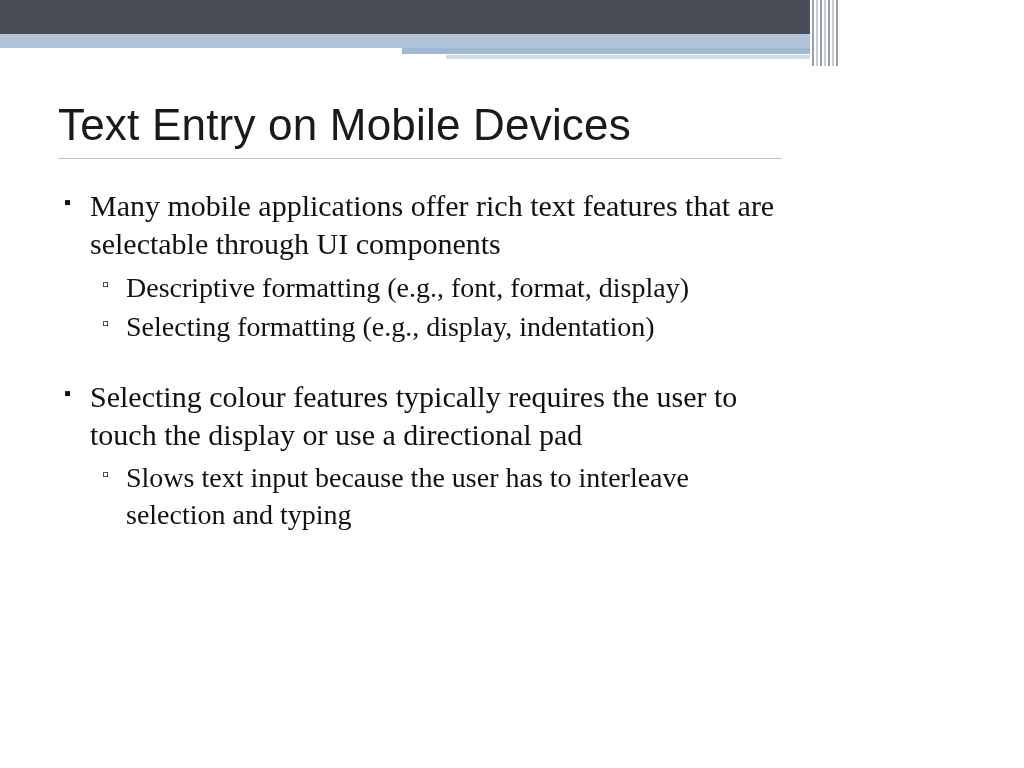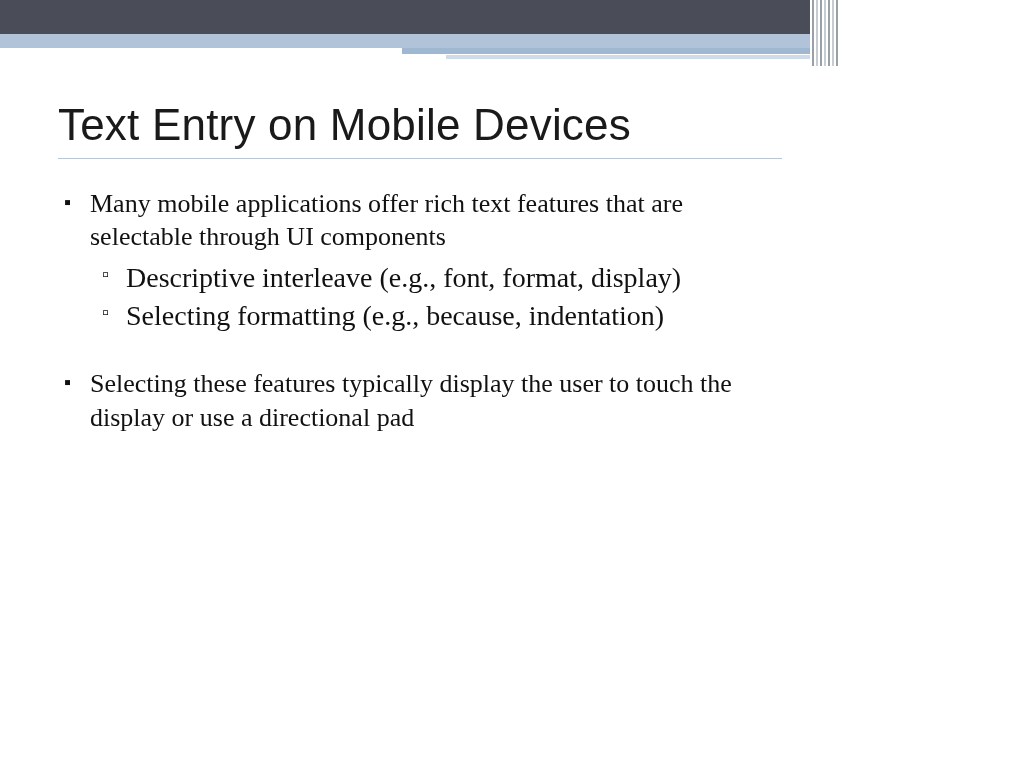--- a/index.html
+++ b/index.html
@@ -14,21 +14,21 @@
   .vstripes { position: absolute; top: 0; right: 0; width: 30px; height: 66px;
     background: repeating-linear-gradient(90deg, #ffffff 0 2px, #9aa0a8 2px 4px, #ffffff 4px 6px, #c7ccd3 6px 8px); }
 
   .content { position: absolute; top: 100px; left: 58px; right: 58px; }
 
   h1.title { font-family: Verdana, Geneva, Tahoma, sans-serif; font-weight: 400; font-size: 44px; letter-spacing: .2px; color: #1a1a1a; padding-bottom: 8px; border-bottom: 1px solid #b9c6d6; }
 
   ul.level1 { list-style: none; margin-top: 28px; }
   ul.level1 > li { position: relative; padding-left: 32px; margin-bottom: 32px; }
   ul.level1 > li::before { content: "▪"; position: absolute; left: 6px; top: 4px; font-size: 20px; color: #111; }
-  ul.level1 > li > .t { font-size: 26px; line-height: 1.28; }
+  ul.level1 > li > .t { font-size: 30px; line-height: 1.28; }
 
   ul.level2 { list-style: none; margin-top: 6px; }
   ul.level2 > li { position: relative; padding-left: 36px; margin-top: 2px; }
   ul.level2 > li::before { content: "▫"; position: absolute; left: 12px; top: 3px; font-size: 20px; color: #111; }
   ul.level2 > li .t { font-size: 28px; line-height: 1.32; }
 
   .eg { }
 </style>
 </head>
 <body>
@@ -43,30 +43,35 @@
   <div class="content">
     <h1 class="title">Text Entry on Mobile Devices</h1>
 
     <ul class="level1">
 
       <li>
         <div class="t">Many mobile applications offer rich text features that are selectable through UI components</div>
         <ul class="level2">
           <li>
             <span class="t">
-              <span>Descriptive interleave (</span><span class="eg">e.g.,</span><span> font, format, display)</span>
+              <span>Descriptive formatting (</span><span class="eg">e.g.,</span><span> font, format, display)</span>
             </span>
           </li>
           <li>
             <span class="t">
-              <span>Selecting formatting (</span><span class="eg">e.g.,</span><span> because, indentation)</span>
+              <span>Selecting formatting (</span><span class="eg">e.g.,</span><span> display, indentation)</span>
             </span>
           </li>
         </ul>
       </li>
 
       <li>
-        <div class="t">Selecting these features typically display the user to touch the display or use a directional pad</div>
+        <div class="t">Selecting colour features typically requires the user to touch the display or use a directional pad</div>
+        <ul class="level2">
+          <li>
+            <span class="t">Slows text input because the user has to interleave selection and typing</span>
+          </li>
+        </ul>
       </li>
 
     </ul>
   </div>
 </div>
 
 </body></html>

